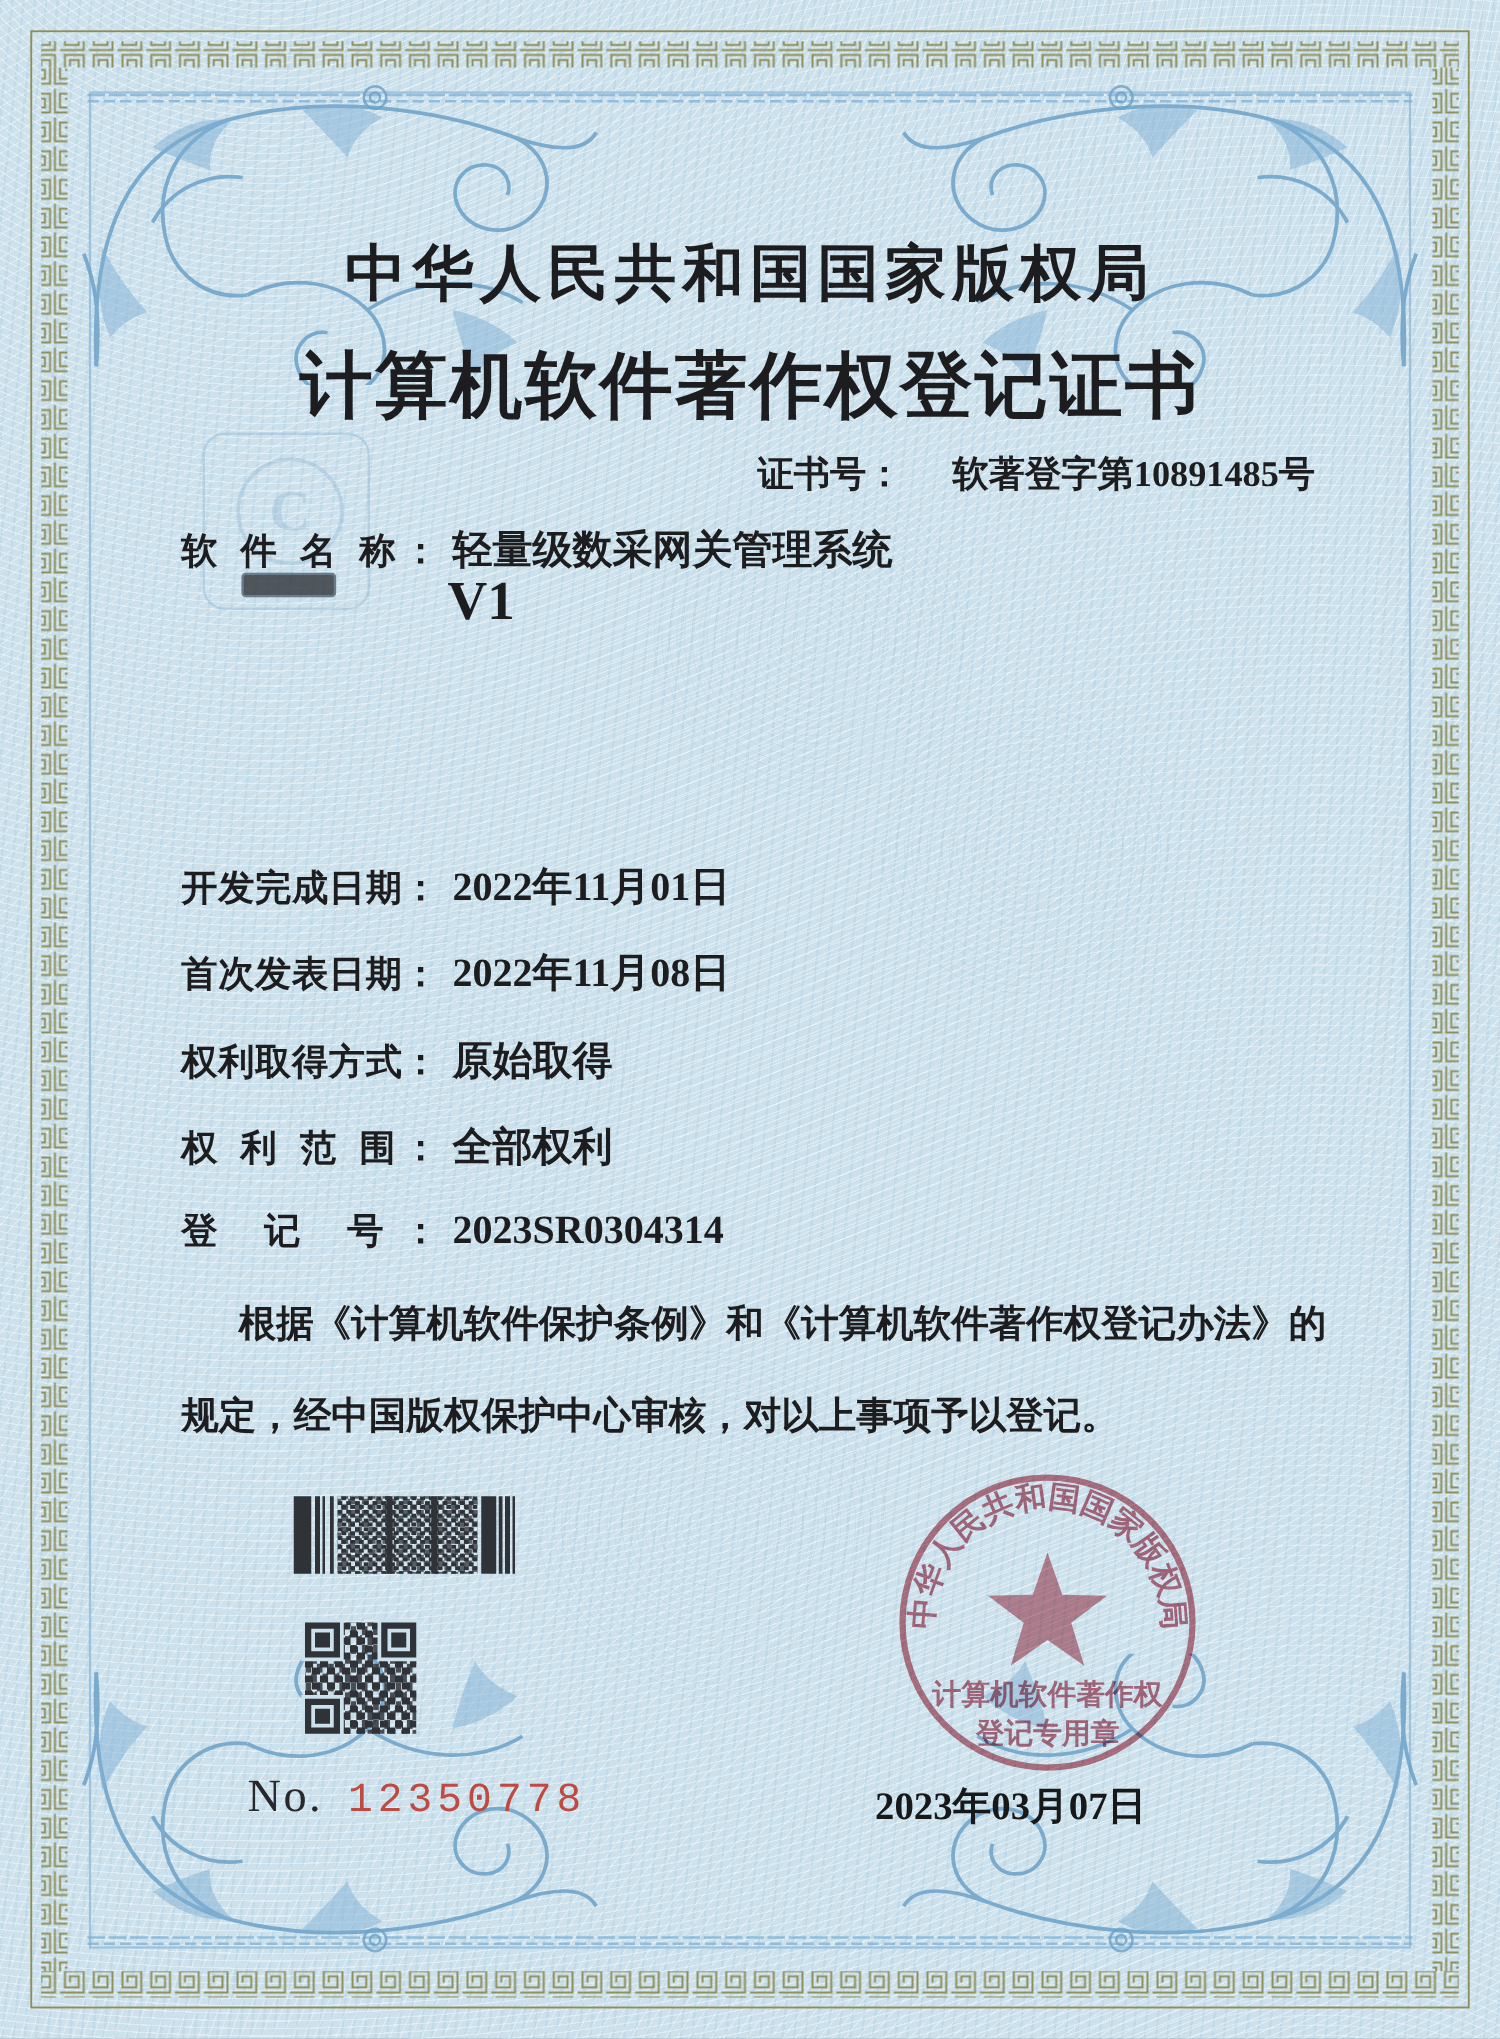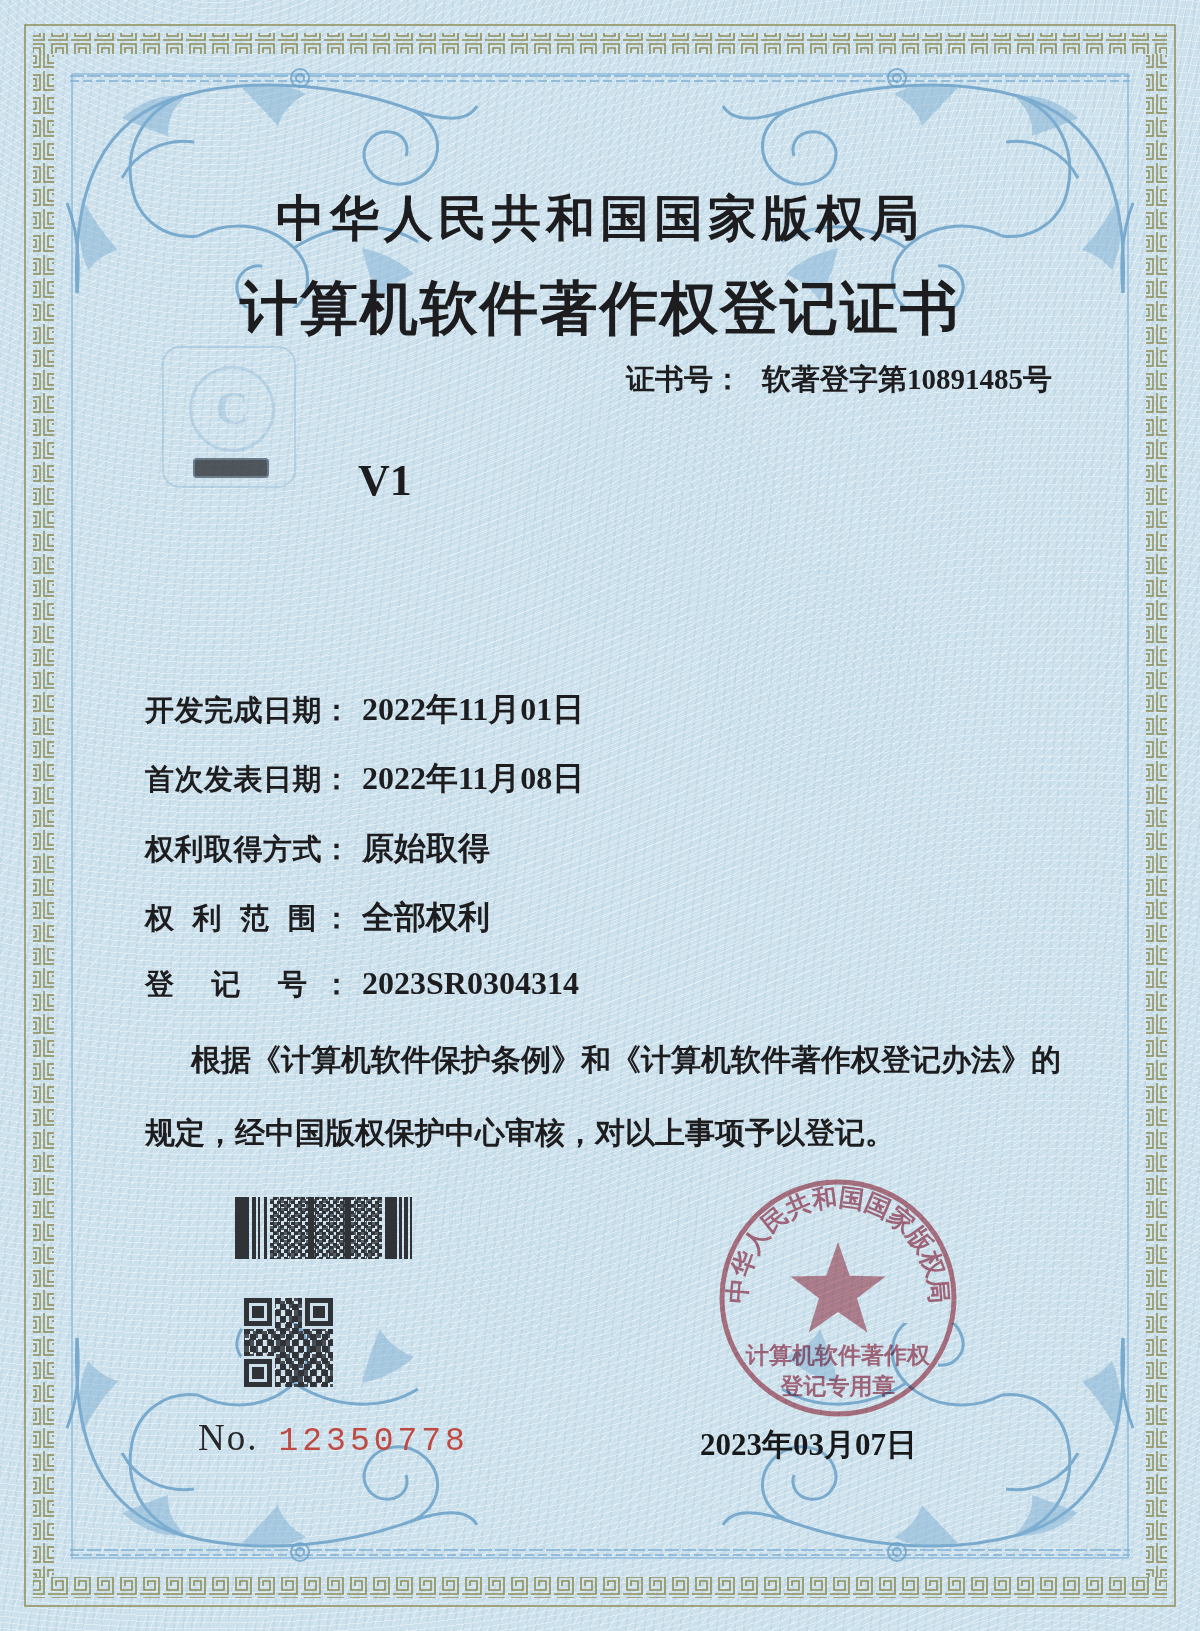--- a/index.html
+++ b/index.html
@@ -24,21 +24,21 @@
     display:flex;align-items:center;justify-content:center;
     font:bold 46px "Liberation Serif",serif;color:rgba(130,172,206,.40);}
   .emblem .bar{position:absolute;left:50%;bottom:8px;width:72px;height:16px;margin-left:-36px;
     border:2px solid rgba(130,172,206,.40);border-radius:4px;}
   
   .authority{position:absolute;left:0;top:186px;width:100%;text-align:center;
     font-size:49px;font-weight:bold;letter-spacing:5px;}
   .title{position:absolute;left:0;top:270px;width:100%;text-align:center;
     font-size:58px;font-weight:bold;letter-spacing:2px;}
   .certno{position:absolute;right:148px;top:360px;font-size:29px;font-weight:bold;}
-  .certno .lbl{margin-right:20px;}
+  .certno .lbl{margin-right:40px;}
   
   .frow{position:absolute;left:145px;white-space:nowrap;}
   .flabel{display:inline-block;width:206px;font-size:29px;font-weight:bold;
     text-align:justify;text-align-last:justify;vertical-align:baseline;}
   .fvalue{display:inline-block;margin-left:7px;font-size:32px;font-weight:bold;vertical-align:baseline;}
   .fvalue2{position:absolute;left:358px;top:455px;font-size:44px;font-weight:bold;}
   
   .bodyline{position:absolute;left:145px;width:920px;font-size:30px;font-weight:bold;line-height:40px;}
   .b1{top:1040px;text-indent:46px;}
   .b2{top:1113px;}
@@ -139,20 +139,24 @@
     <div class="ring">C</div>
     <div class="bar"></div>
   </div>
 
   <div class="authority">中华人民共和国国家版权局</div>
   <div class="title">计算机软件著作权登记证书</div>
   <div class="certno">
     <span class="lbl">证书号：</span><span>软著登字第10891485号</span>
   </div>
 
+  <div class="frow" style="top:418px;">
+    <span class="flabel">软 件 名 称：</span>
+    <span class="fvalue">轻量级数采网关管理系统</span>
+  </div>
   <div class="fvalue2">V1</div>
 
 
   <div class="frow" style="top:688px;">
     <span class="flabel">开发完成日期：</span>
     <span class="fvalue">2022年11月01日</span>
   </div>
 
   <div class="frow" style="top:757px;">
     <span class="flabel">首次发表日期：</span>

